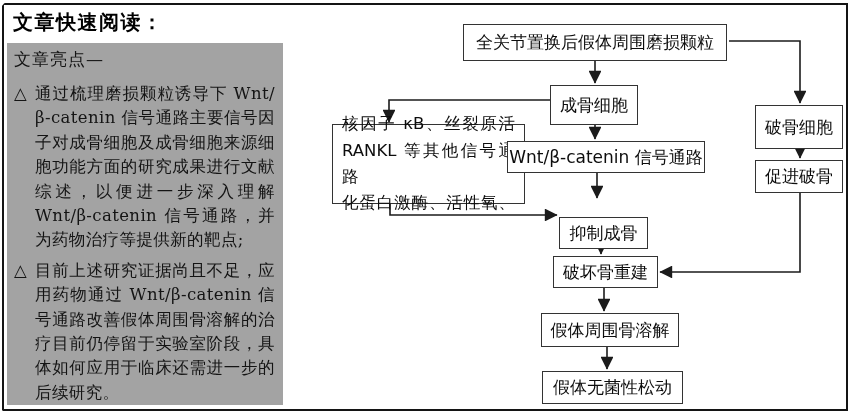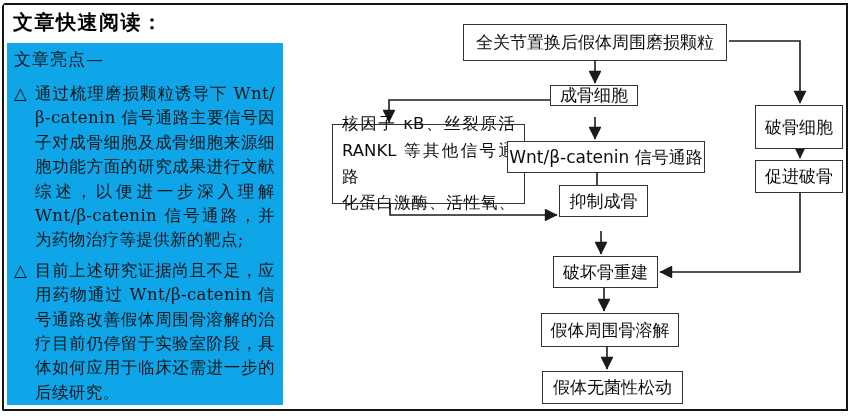--- a/index.html
+++ b/index.html
@@ -12,21 +12,21 @@
   .frame {
     position:absolute; left:2px; top:3px; width:846px; height:408px;
     border:2px solid #141414; box-sizing:border-box; pointer-events:none;
   }
   .panel-title {
     position:absolute; left:13px; top:9px; font-size:20px; font-weight:bold;
     letter-spacing:1.5px; color:#000;
   }
   .panel {
     position:absolute; left:7px; top:43px; width:276px; height:362px;
-    background:#0ea5e9; box-sizing:border-box; padding:5px 8px 16px 7px;
+    background:#a3a3a3; box-sizing:border-box; padding:5px 8px 16px 7px;
     font-family:"DejaVu Serif","Liberation Serif",serif; color:#141414;
   }
   .panel-subtitle { font-size:17px; letter-spacing:1px; margin:0 0 11px 0; }
   .bullet {
     position:relative; margin:0; padding-left:21px; font-size:16.5px;
     line-height:24.4px; text-align:justify; letter-spacing:0.4px;
   }
   .bullet + .bullet { margin-top:6px; }
   .bullet .marker { position:absolute; left:0; top:0; }
   .node {
@@ -77,31 +77,31 @@
       <polyline points="601,231 601,254" marker-end="url(#ah)"></polyline>
       <polyline points="800,137 800,158" marker-end="url(#ah)"></polyline>
       <polyline points="800,193 800,272 660,272" marker-end="url(#ah)"></polyline>
       <polyline points="604,288 604,311" marker-end="url(#ah)"></polyline>
       <polyline points="607,347 607,369" marker-end="url(#ah)"></polyline>
     </g>
   </svg>
 
   <div class="node" style="left:463px;top:24px;width:264px;height:37px;">全关节置换后假体周围磨损颗粒</div>
 
-  <div class="node" style="left:550px;top:85px;width:88px;height:21px;">成骨细胞</div>
+  <div class="node" style="left:550px;top:85px;width:88px;height:40px;">成骨细胞</div>
 
   <div class="node multi" style="left:292px;top:124px;width:193px;height:80px;">
     <span>核因子 κB、丝裂原活</span>
     <span>RANKL 等其他信号通路</span>
     <span>化蛋白激酶、活性氧、</span>
   </div>
 
   <div class="node" style="left:499px;top:141px;width:198px;height:32px;margin-left:8px;">Wnt/β-catenin 信号通路</div>
 
-  <div class="node" style="left:559px;top:185px;width:89px;height:32px;">抑制成骨</div>
+  <div class="node" style="left:559px;top:217px;width:89px;height:32px;">抑制成骨</div>
 
   <div class="node" style="left:755px;top:105px;width:88px;height:44px;">破骨细胞</div>
 
   <div class="node" style="left:755px;top:160px;width:88px;height:33px;">促进破骨</div>
 
   <div class="node" style="left:553px;top:256px;width:105px;height:32px;">破坏骨重建</div>
 
   <div class="node" style="left:541px;top:313px;width:138px;height:34px;">假体周围骨溶解</div>
 
   <div class="node" style="left:542px;top:371px;width:141px;height:33px;">假体无菌性松动</div>

